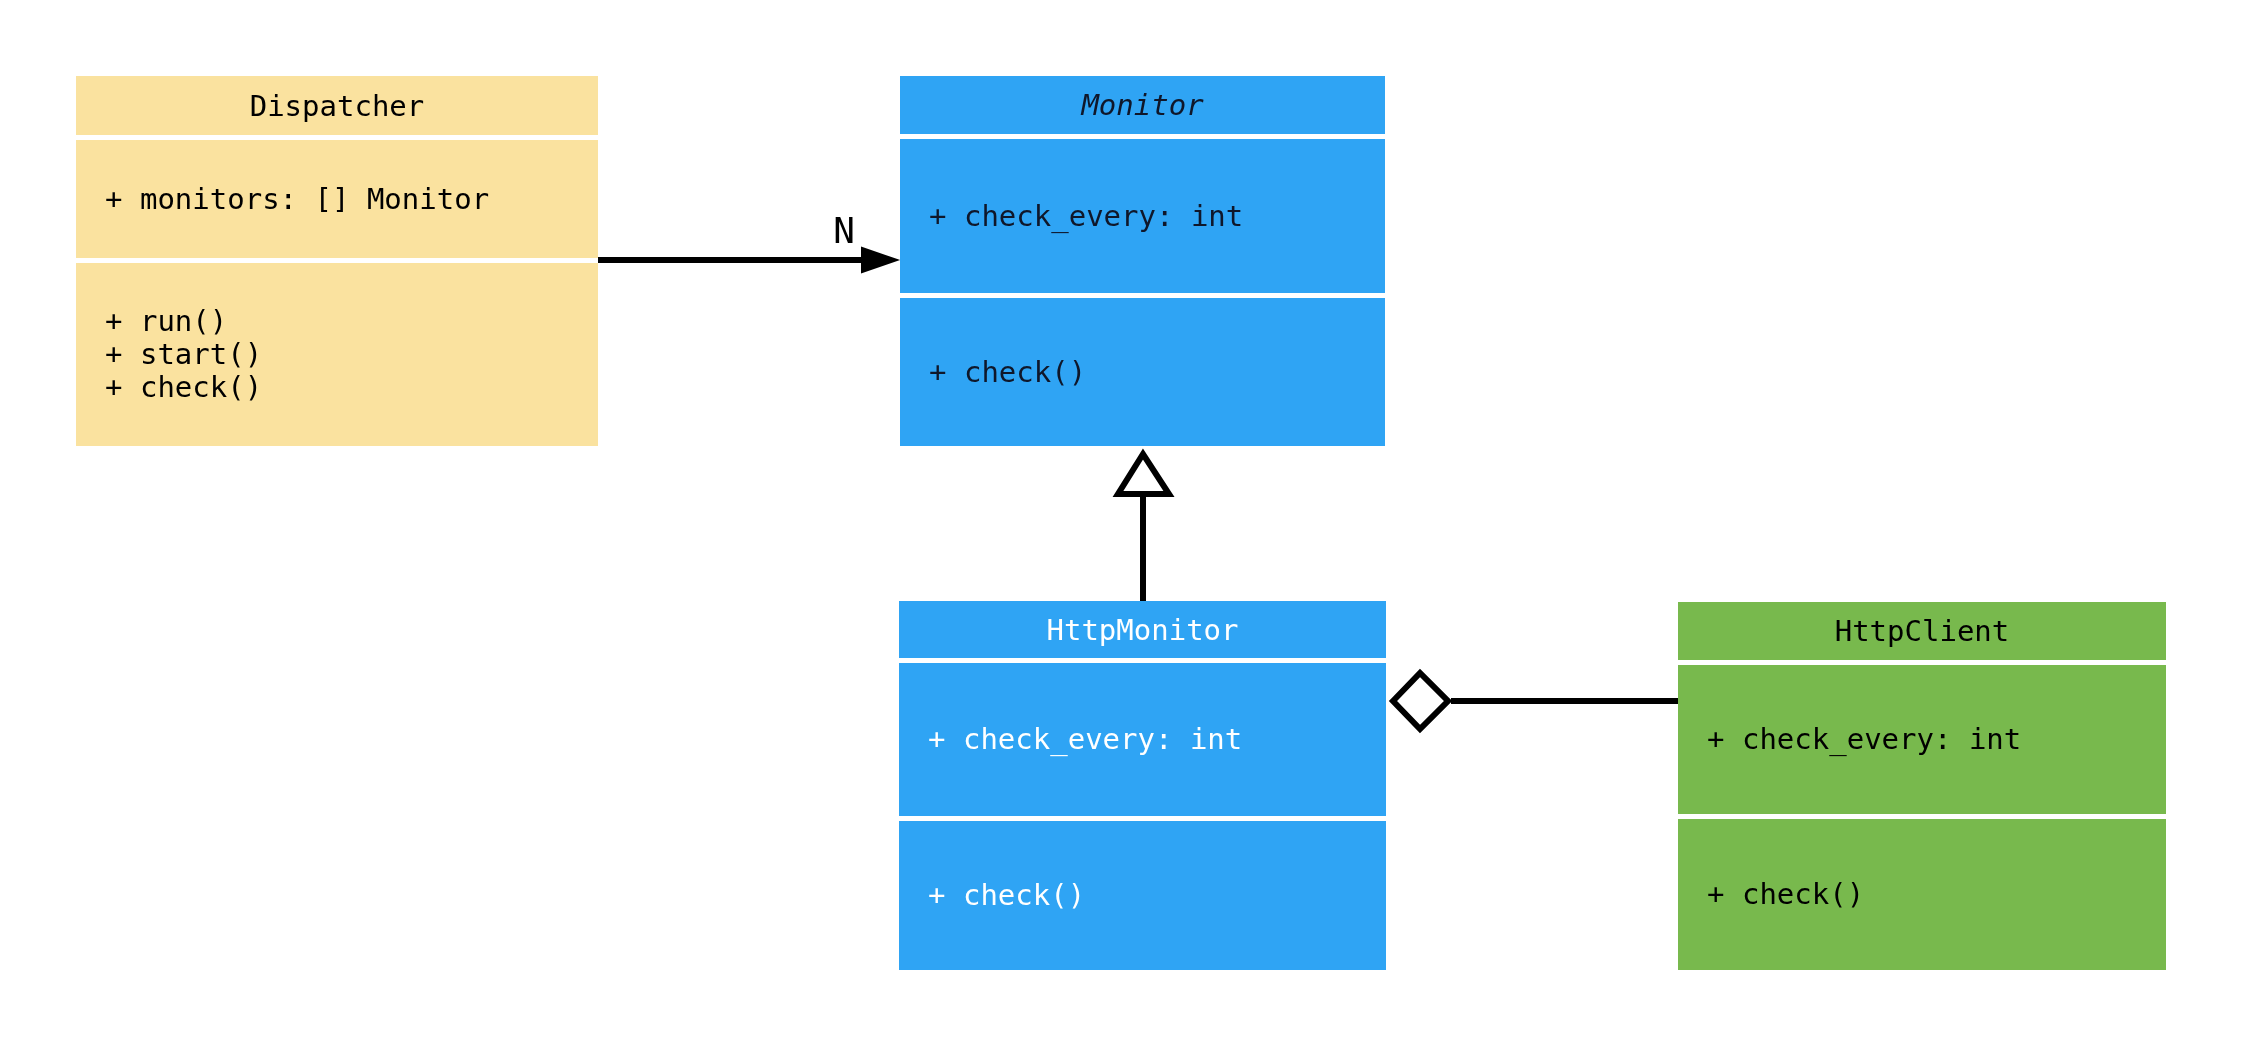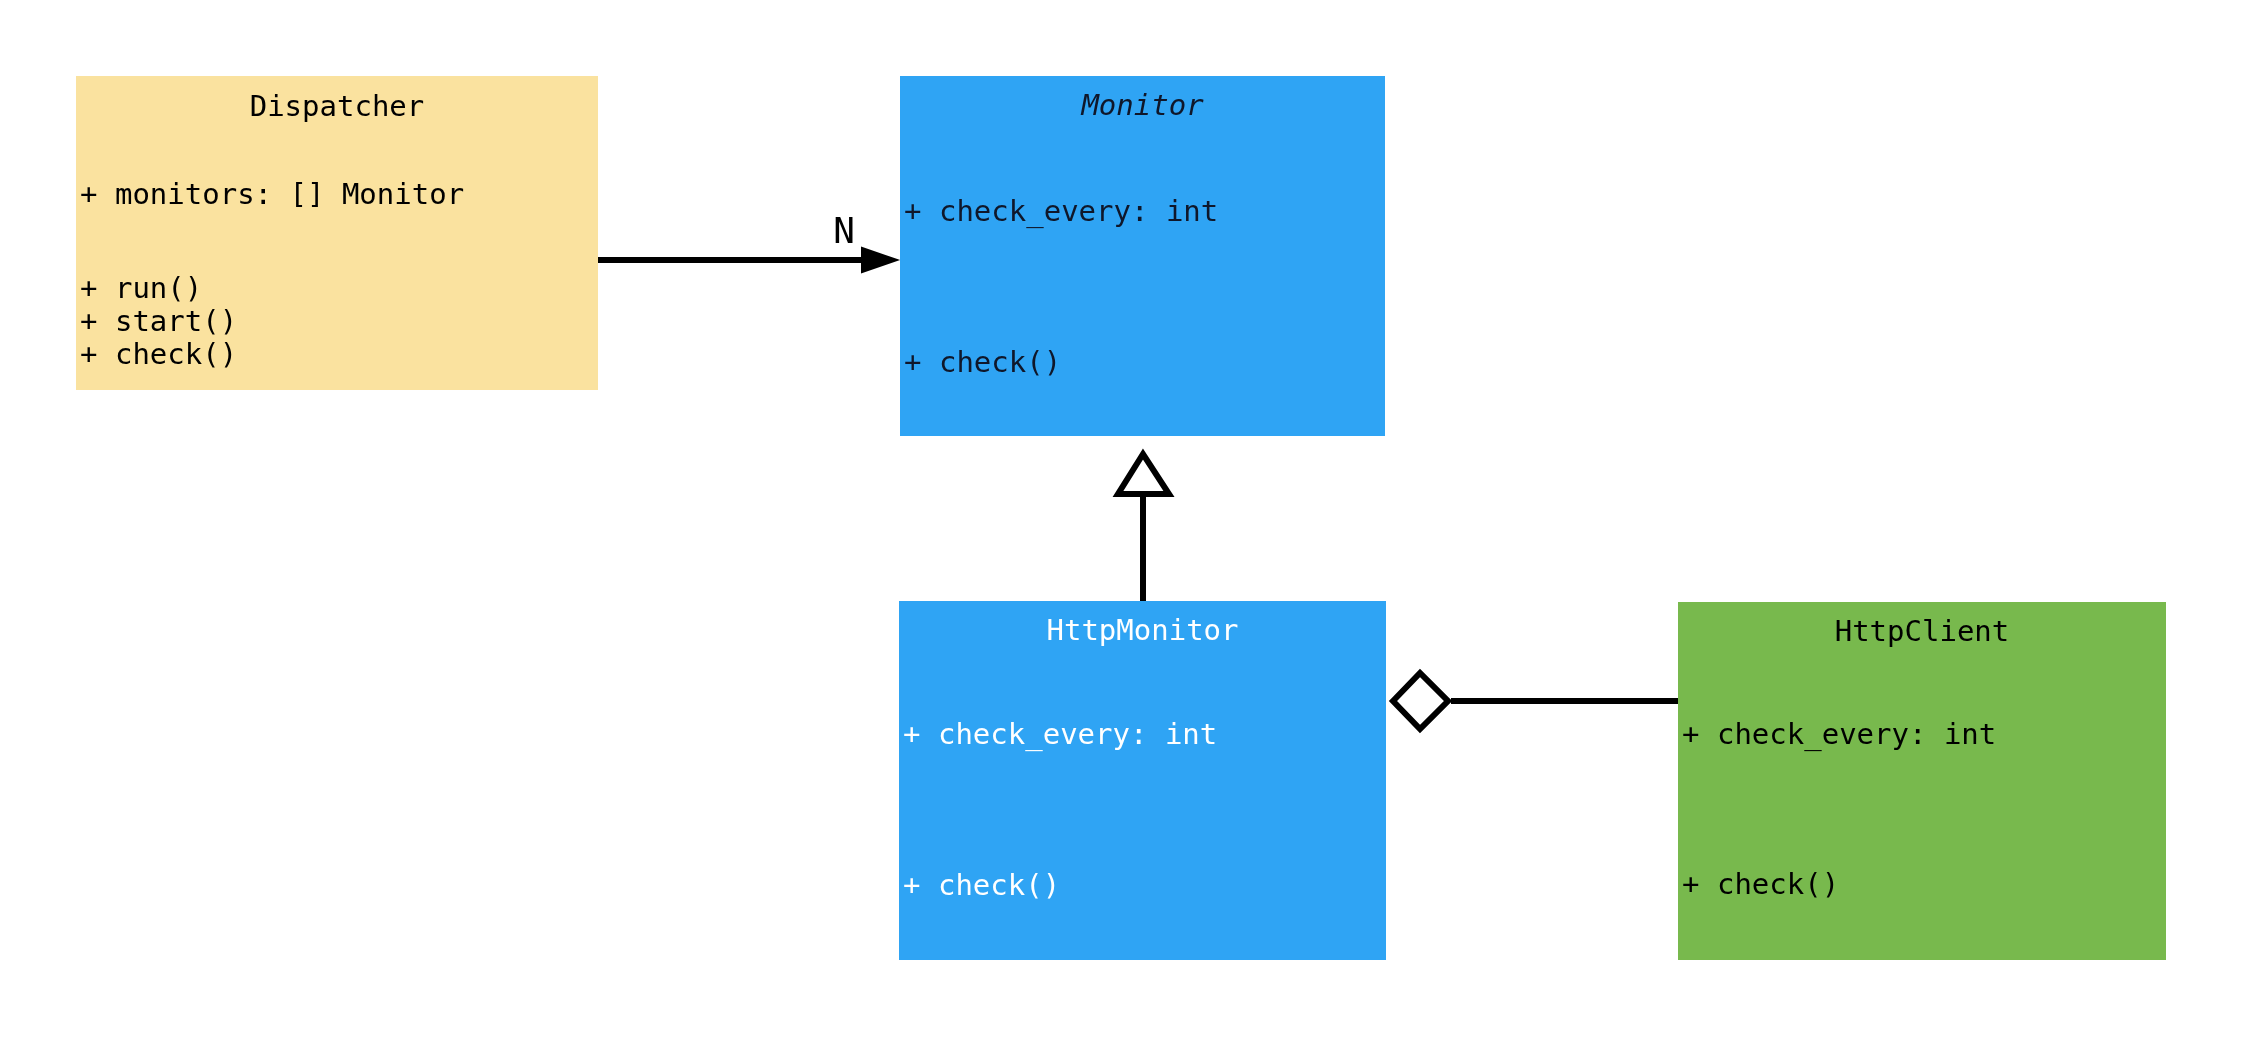--- a/index.html
+++ b/index.html
@@ -43,39 +43,40 @@
   .edge-label {
     font-family: "DejaVu Sans Mono", monospace;
     font-size: 36px;
     fill: #000000;
     text-anchor: middle;
   }
   .uml-class {
     position: absolute;
     display: flex;
     flex-direction: column;
+    gap: 5px;
     font-size: 29px;
   }
   .compartment {
     background: var(--fill);
     box-sizing: border-box;
   }
   .compartment.title {
     display: flex;
     align-items: center;
     justify-content: center;
   }
   .compartment.title.abstract {
     font-style: italic;
   }
   .compartment.body {
     display: flex;
     flex-direction: column;
     justify-content: center;
-    padding-left: 4px;
+    padding-left: 29px;
     line-height: 33px;
   }
   .member {
     white-space: pre;
   }
 </style>
 </head>
 <body>
 
 <div id="canvas">
@@ -99,21 +100,21 @@
     </g>
   </svg>
 
   <div class="uml-class" style="left: 76px; top: 76px; width: 522px; --fill: #FAE29F; color: rgb(0, 0, 0);">
     <div class="compartment title" style="height:59px">
       <span>Dispatcher</span>
     </div>
     <div class="compartment body" style="height:118px">
       <div class="member">+ monitors: [] Monitor</div>
     </div>
-    <div class="compartment body" style="height:137px">
+    <div class="compartment body" style="height:183px">
       <div class="member">+ run()</div>
       <div class="member">+ start()</div>
       <div class="member">+ check()</div>
     </div>
   </div>
 
   <div class="uml-class" style="left: 900px; top: 76px; width: 485px; --fill: #2FA4F4; color: #0f172a;">
     <div class="compartment title abstract" style="height:58px">
       <span>Monitor</span>
     </div>

